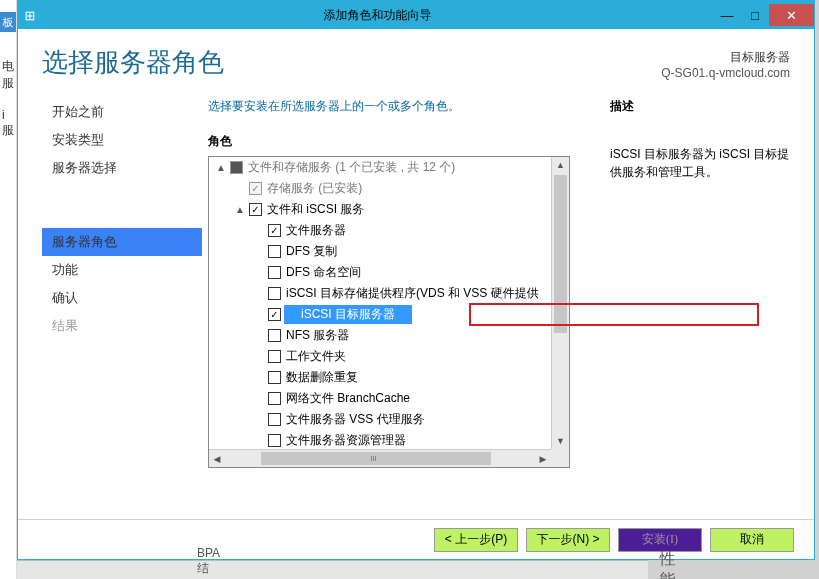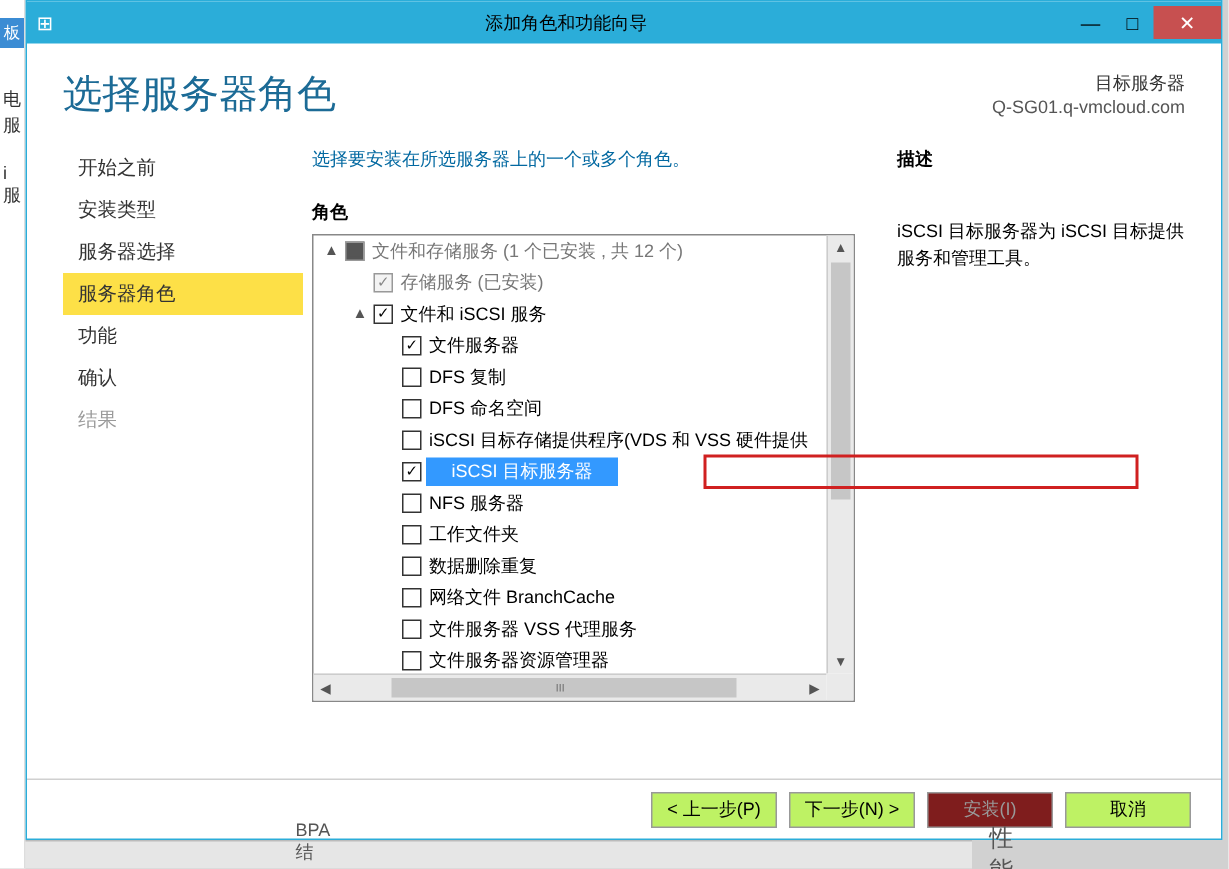--- a/index.html
+++ b/index.html
@@ -6,28 +6,28 @@
   body { font-family: "Microsoft YaHei", "Segoe UI", sans-serif; font-size: 12px; background: #d1d1d1; width: 819px; height: 579px; overflow: hidden; }
   .window { position: absolute; left: 17px; top: 0; width: 798px; height: 560px; background: #fff; border: 1px solid #2badd9; }
   .titlebar { height: 28px; background: #2badd9; color: #fff; display: flex; align-items: center; }
   .ticon { width: 24px; text-align: center; font-size: 13px; }
   .ttitle { flex: 1; text-align: center; font-size: 12px; color: #000; }
   .tbtns { display: flex; }
   .tbtn { width: 28px; height: 22px; display: flex; align-items: center; justify-content: center; font-family: Arial; font-size: 13px; color: #000; }
   .tbtn.close { background: #c75050; color: #fff; width: 45px; }
   .body { display: flex; height: calc(100% - 28px); flex-direction: column; }
   .upper { flex: 1; display: flex; flex-direction: column; padding: 16px 24px 10px 24px; }
-  .header { display: flex; justify-content: space-between; align-items: center; margin-bottom: 18px; }
+  .header { display: flex; justify-content: space-between; align-items: flex-end; margin-bottom: 18px; }
   .pagetitle { color: #1c6b96; font-size: 26px; font-weight: 300; }
   .dest { text-align: right; font-size: 12px; color: #555; }
   .dest .lbl { color: #333; }
   .content { flex: 1; display: flex; }
   .nav { width: 160px; }
   .nav-item { padding: 5px 10px; color: #333; font-size: 13px; cursor: pointer; }
-  .nav-item.active { background: #fde047; }
+  .nav-item.active { background: #3b82f6; margin-top: 46px; }
   .nav-item.disabled { color: #9a9a9a; cursor: default; }
   .main { flex: 1; display: flex; padding-left: 6px; }
   .rolescol { flex: 1; display: flex; flex-direction: column; }
   .instruct { margin-bottom: 18px; color: #0369a1; }
   .colhdr { font-weight: bold; margin-bottom: 6px; }
   .treebox { border: 1px solid #888; height: 312px; position: relative; background: #fff; }
   .treeinner { position: absolute; inset: 0 18px 18px 0; overflow: hidden; }
   .vscroll { position: absolute; right: 0; top: 0; bottom: 18px; width: 18px; background: #eaeaea; border-left: 1px solid #ccc; }
   .vscroll .arw { height: 16px; text-align: center; font-size: 9px; line-height:16px; color:#555;}
   .vscroll .thumb { position: absolute; left: 2px; right: 2px; top: 18px; height: 158px; background: #c6c6c6; }
@@ -44,25 +44,25 @@
   .cb { width: 13px; height: 13px; border: 1px solid #333; display: inline-flex; align-items: center; justify-content: center; font-size: 10px; line-height: 1; background:#fff;}
   .cb.dis { border-color:#999; color:#888; background:#f3f3f3;}
   .cb.tri { background:#555;}
   .cb.tri::after{content:"";width:7px;height:7px;background:#555;}
   .cb.chk::after{content:"✓";}
   .rowlbl { padding: 0 2px; }
   .row.dis .rowlbl { color:#777;}
   .row.selected .rowlbl { background:#3399ff; color:#fff; padding:1px 17px;}
   .redbox { position:absolute; border:2px solid #d02020; pointer-events:none;}
   .redbox.outer{ left:260px; top:146px; width:290px; height:23px;}
-  .desccol { width: 220px; padding-left: 28px; }
+  .desccol { width: 220px; padding-left: 40px; }
   .descbody { margin-top: 30px; line-height: 1.5; }
   .btnbar { height: 40px; border-top: 1px solid #d0d0d0; display: flex; align-items: center; justify-content: flex-end; gap: 8px; padding: 0 20px; }
   .btn { min-width: 84px; height: 24px; border: 1px solid #999; background: #bef264; font-size: 12px; cursor: pointer; }
-  .btn:disabled { color: #999; background: #7f1d1d; cursor: default; }
+  .btn:disabled { color: #999; background: #4c1d95; cursor: default; font-family: Liberation Serif, serif; }
   .leftedge { position:absolute; left:0; top:0; width:17px; height:579px; background:#fff; border-right:1px solid #ddd;}
   .leftedge .tab{ position:absolute; left:0; top:12px; width:16px; height:20px; background:#3b8cd4; color:#fff; font-size:11px; text-align:center; line-height:20px;}
   .leftedge .txt{ position:absolute; left:2px; font-size:12px; color:#333;}
   .bottombg { position:absolute; left:17px; top:560px; width:631px; height:19px; background:#e6e6e6; border-top:1px solid #bbb; display:flex; align-items:center;}
   .bb-item{ margin-left:180px; color:#555; font-size:12px;}
   .bb-item2{ margin-left:440px; color:#555; font-size:16px;}
 </style>
 </head>
 <body>
 

